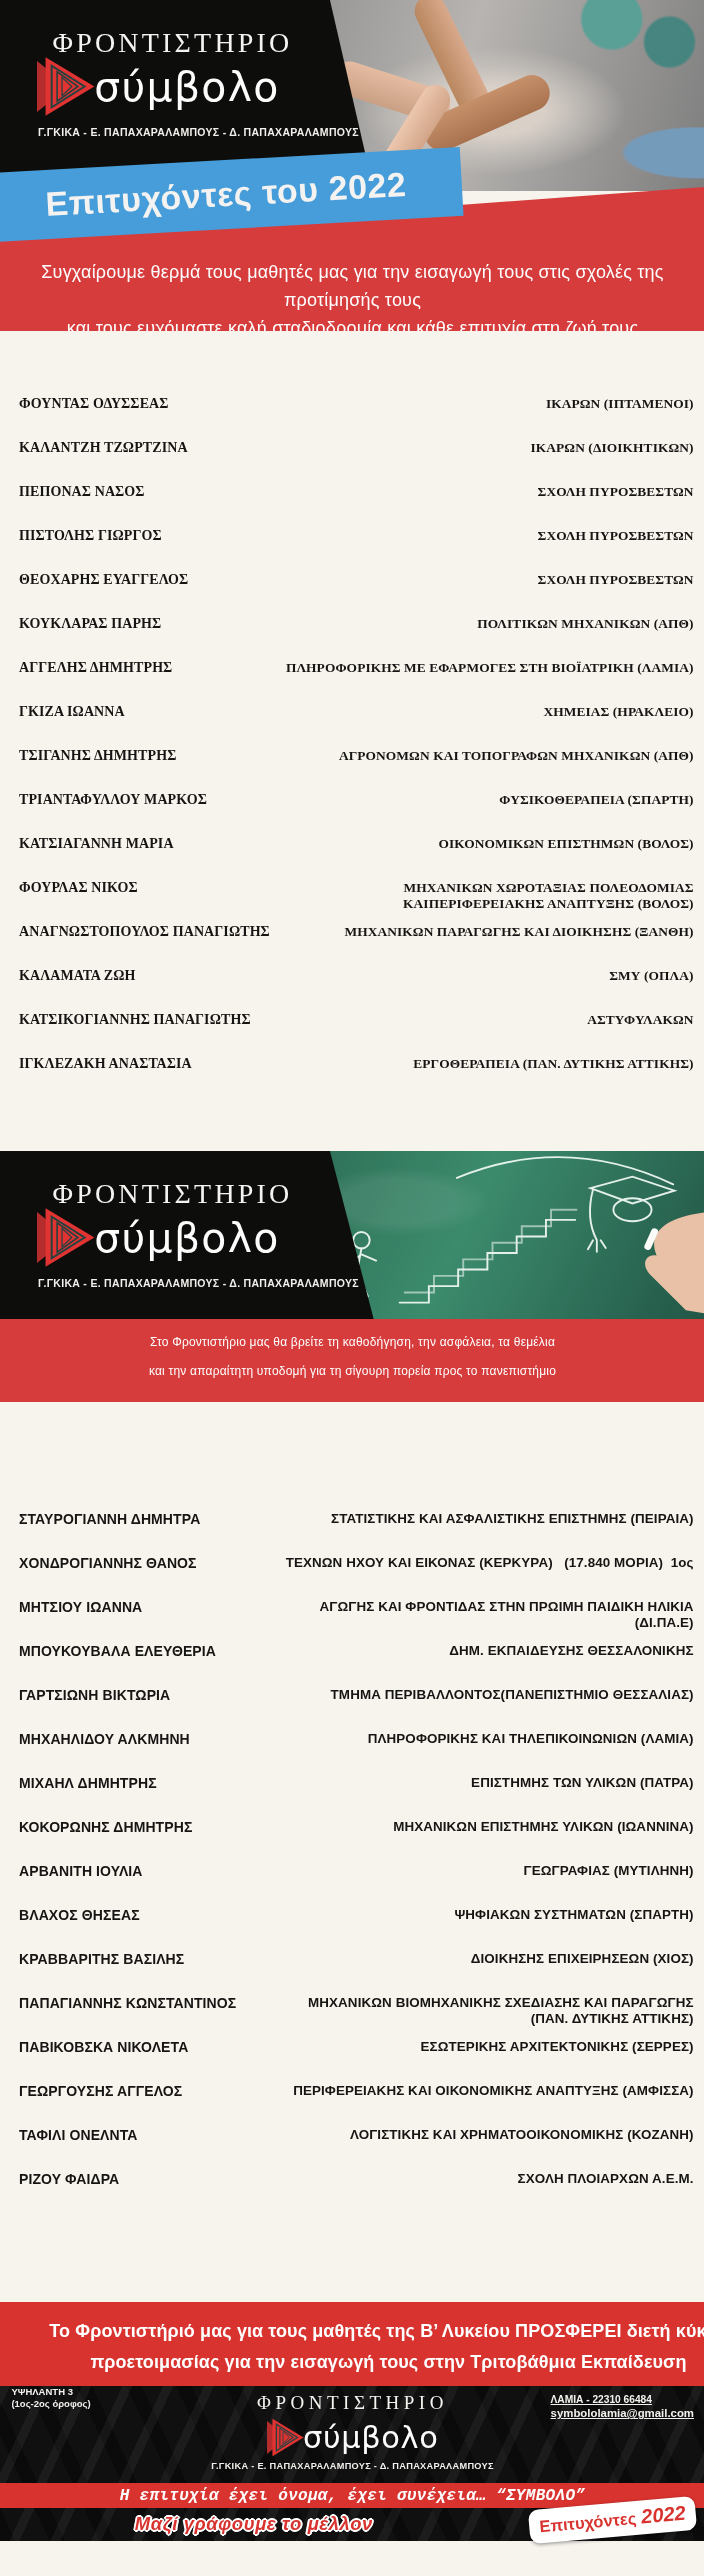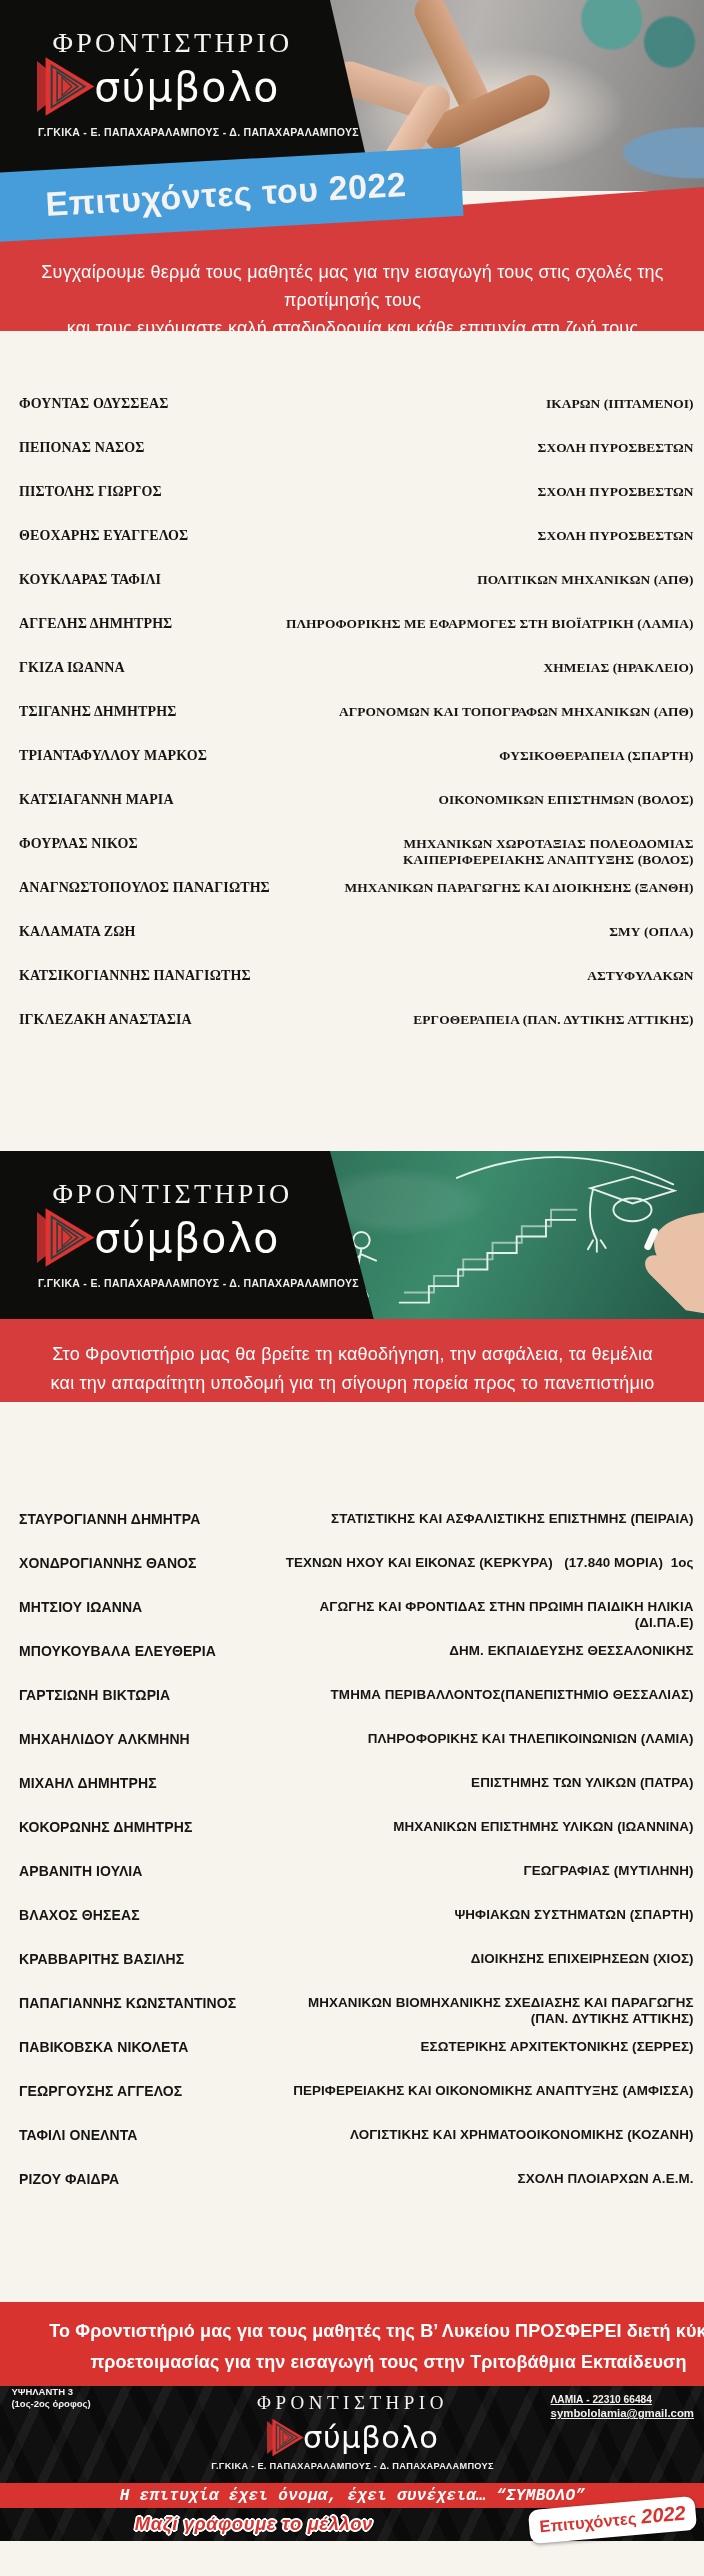--- a/index.html
+++ b/index.html
@@ -34,21 +34,21 @@
   
   .banner{position:absolute;left:-10.2px;top:160px;width:472px;height:69px;background:#469dd9;
      transform:rotate(-3.2deg);z-index:3;display:flex;align-items:center;justify-content:center;}
   .banner span{color:#f4f3f1;font-size:34px;font-weight:700;letter-spacing:0.6px;}
 
   
   .band{position:absolute;left:0;width:705px;background:#d63c3c;color:#fff;text-align:center;z-index:2;}
   .band1{top:187px;height:144px;clip-path:polygon(0 36%,100% 0,100% 100%,0 100%);}
   .band1 .bt{padding-top:71px;font-size:18px;line-height:28px;letter-spacing:0.2px;}
   .band2{top:1319px;height:83px;}
-  .band2 .bt{padding-top:21px;font-size:18px;line-height:29px;letter-spacing:0.2px;}
+  .band2 .bt{padding-top:9px;font-size:12px;line-height:29px;letter-spacing:0.2px;}
   .band3{top:2302px;height:84px;background:#d8332f;padding-left:36px;}
   .band3 .bt{padding-top:14px;font-size:18px;line-height:30.5px;font-weight:700;letter-spacing:0.1px;}
 
   
   .list{position:absolute;left:19px;right:11.4px;}
   .list1{top:396px;}
   .list2{top:1511px;}
   .row{display:grid;grid-template-columns:259px 1fr;align-items:start;}
   .list1 .row{min-height:44px;font-family:Liberation Serif, serif;}
   .list2 .row{min-height:44px;}
@@ -127,38 +127,42 @@
     </div>
   </div>
 
   <div class="list list1">
 
       <div class="row">
         <span class="nm">ΦΟΥΝΤΑΣ ΟΔΥΣΣΕΑΣ</span>
         <span class="pg">ΙΚΑΡΩΝ (ΙΠΤΑΜΕΝΟΙ)</span>
       </div>
 
+      <div class="row">
+        <span class="nm">ΚΑΛΑΝΤΖΗ ΤΖΩΡΤΖΙΝΑ</span>
+        <span class="pg">ΙΚΑΡΩΝ (ΔΙΟΙΚΗΤΙΚΩΝ)</span>
+      </div>
 
       <div class="row">
         <span class="nm">ΠΕΠΟΝΑΣ ΝΑΣΟΣ</span>
         <span class="pg">ΣΧΟΛΗ ΠΥΡΟΣΒΕΣΤΩΝ</span>
       </div>
 
       <div class="row">
         <span class="nm">ΠΙΣΤΟΛΗΣ ΓΙΩΡΓΟΣ</span>
         <span class="pg">ΣΧΟΛΗ ΠΥΡΟΣΒΕΣΤΩΝ</span>
       </div>
 
       <div class="row">
         <span class="nm">ΘΕΟΧΑΡΗΣ ΕΥΑΓΓΕΛΟΣ</span>
         <span class="pg">ΣΧΟΛΗ ΠΥΡΟΣΒΕΣΤΩΝ</span>
       </div>
 
       <div class="row">
-        <span class="nm">ΚΟΥΚΛΑΡΑΣ ΤΑΦΙΛΙ</span>
+        <span class="nm">ΚΟΥΚΛΑΡΑΣ ΠΑΡΗΣ</span>
         <span class="pg">ΠΟΛΙΤΙΚΩΝ ΜΗΧΑΝΙΚΩΝ (ΑΠΘ)</span>
       </div>
 
       <div class="row">
         <span class="nm">ΑΓΓΕΛΗΣ ΔΗΜΗΤΡΗΣ</span>
         <span class="pg">ΠΛΗΡΟΦΟΡΙΚΗΣ ΜΕ ΕΦΑΡΜΟΓΕΣ ΣΤΗ ΒΙΟΪΑΤΡΙΚΗ (ΛΑΜΙΑ)</span>
       </div>
 
       <div class="row">
         <span class="nm">ΓΚΙΖΑ ΙΩΑΝΝΑ</span>

